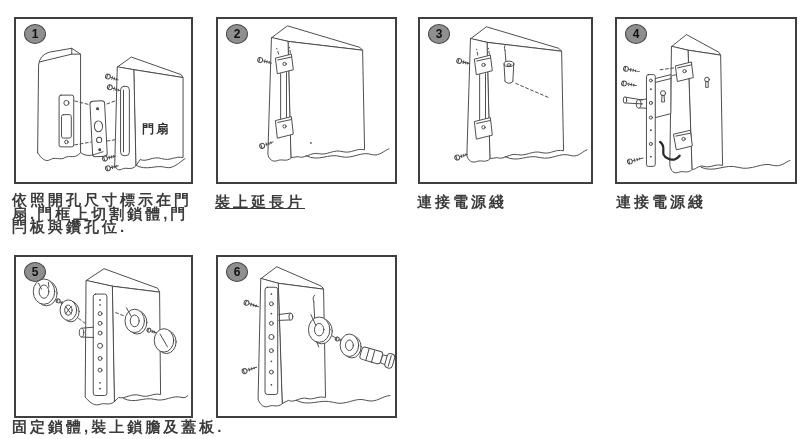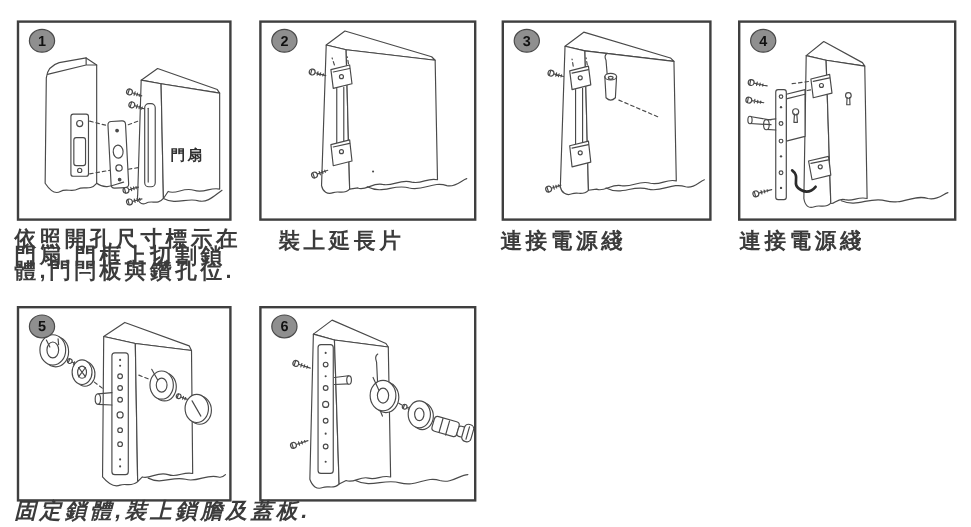--- a/index.html
+++ b/index.html
@@ -8,21 +8,21 @@
   .panel { position:absolute; box-sizing:border-box; border:2px solid #3f3f3f; background:#fff; }
   .panel svg { position:absolute; left:0; top:0; width:100%; height:100%; }
   .badge {
     position:absolute; left:8px; top:5px; width:20px; height:18px;
     background:#8f8f8f; border:1px solid #4a4a4a; border-radius:50%;
     display:flex; align-items:center; justify-content:center;
     font-size:12px; font-weight:bold; color:#111; z-index:2;
   }
   .caption {
     position:absolute; color:#3b3b3b; font-weight:bold;
-    font-size:18px; line-height:13.5px; letter-spacing:3px;
+    font-size:15px; line-height:13.5px; letter-spacing:3px;
   }
   .nowrap { white-space:nowrap; }
   .fdot { fill:#4a4a4a; stroke:none; }
   .dash { stroke-dasharray:3 2.5; }
   .wire { stroke:#2b2b2b; stroke-width:2.3; }
   svg text { font-family:"Liberation Sans", sans-serif; }
 </style>
 </head>
 <body>
 
@@ -357,18 +357,18 @@
         <g transform="rotate(16 176 106)">
           <rect x="172" y="99" width="8" height="15" rx="3.5" fill="#fff"></rect>
           <path d="M176,101 L176,112"></path>
         </g>
         <path d="M80,147 C94,154 104,145 118,149 C132,153 140,143 152,147 C162,150 169,142 176,142"></path>
       </g>
     </svg>
   </div>
 
   <div class="caption" style="left:12px; top:193px; width:190px;">依照開孔尺寸標示在門扇,門框上切割鎖體,門閂板與鑽孔位.</div>
-  <div class="caption nowrap" style="left:232px; top:195px;">裝上延長片</div>
+  <div class="caption nowrap" style="left:215px; top:195px;text-decoration:underline;">裝上延長片</div>
   <div class="caption nowrap" style="left:417px; top:195px;">連接電源綫</div>
   <div class="caption nowrap" style="left:616px; top:195px;text-align:right;">連接電源綫</div>
-  <div class="caption nowrap" style="left:12px; top:420px;font-style:italic;">固定鎖體,裝上鎖膽及蓋板.</div>
+  <div class="caption nowrap" style="left:12px; top:420px;">固定鎖體,裝上鎖膽及蓋板.</div>
 
 </div>
 
 </body></html>

